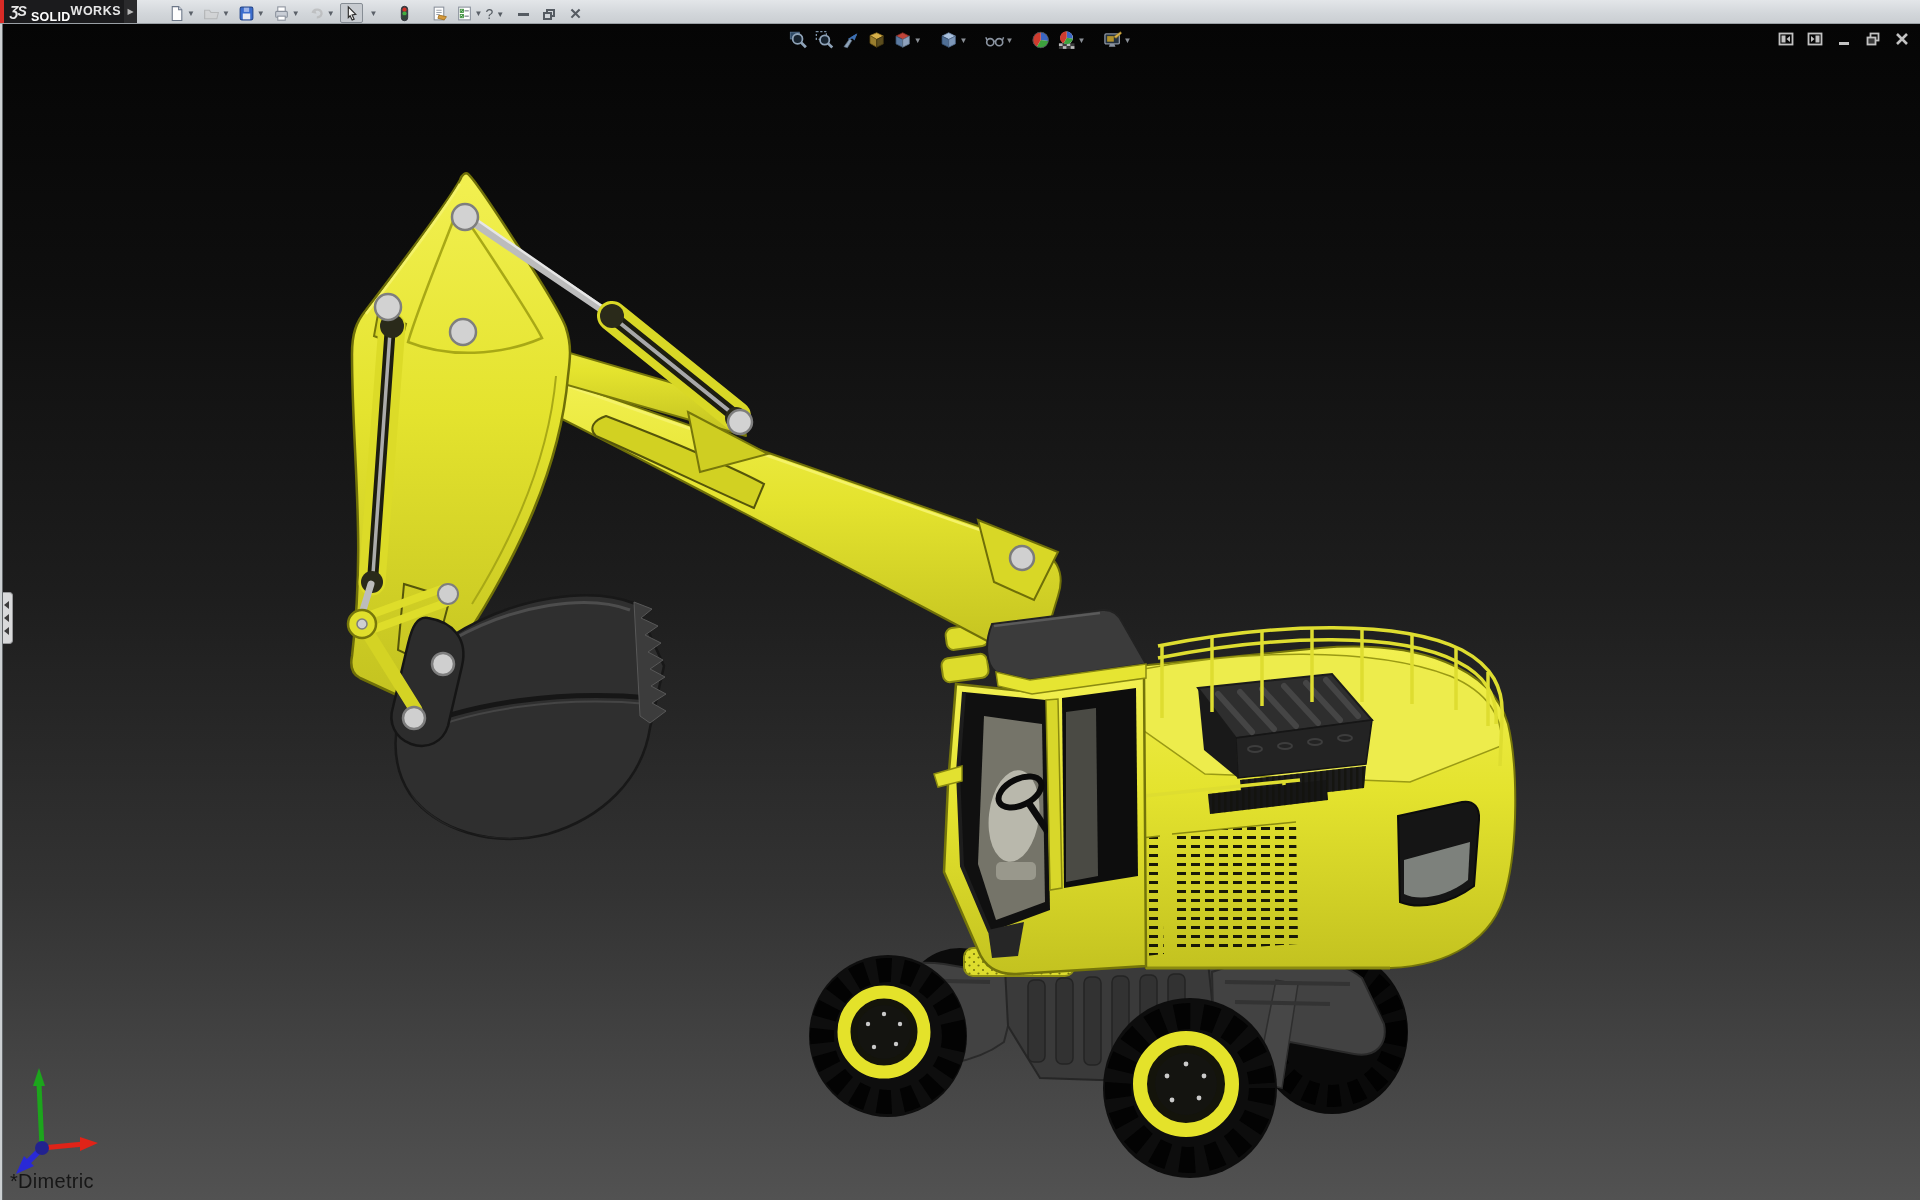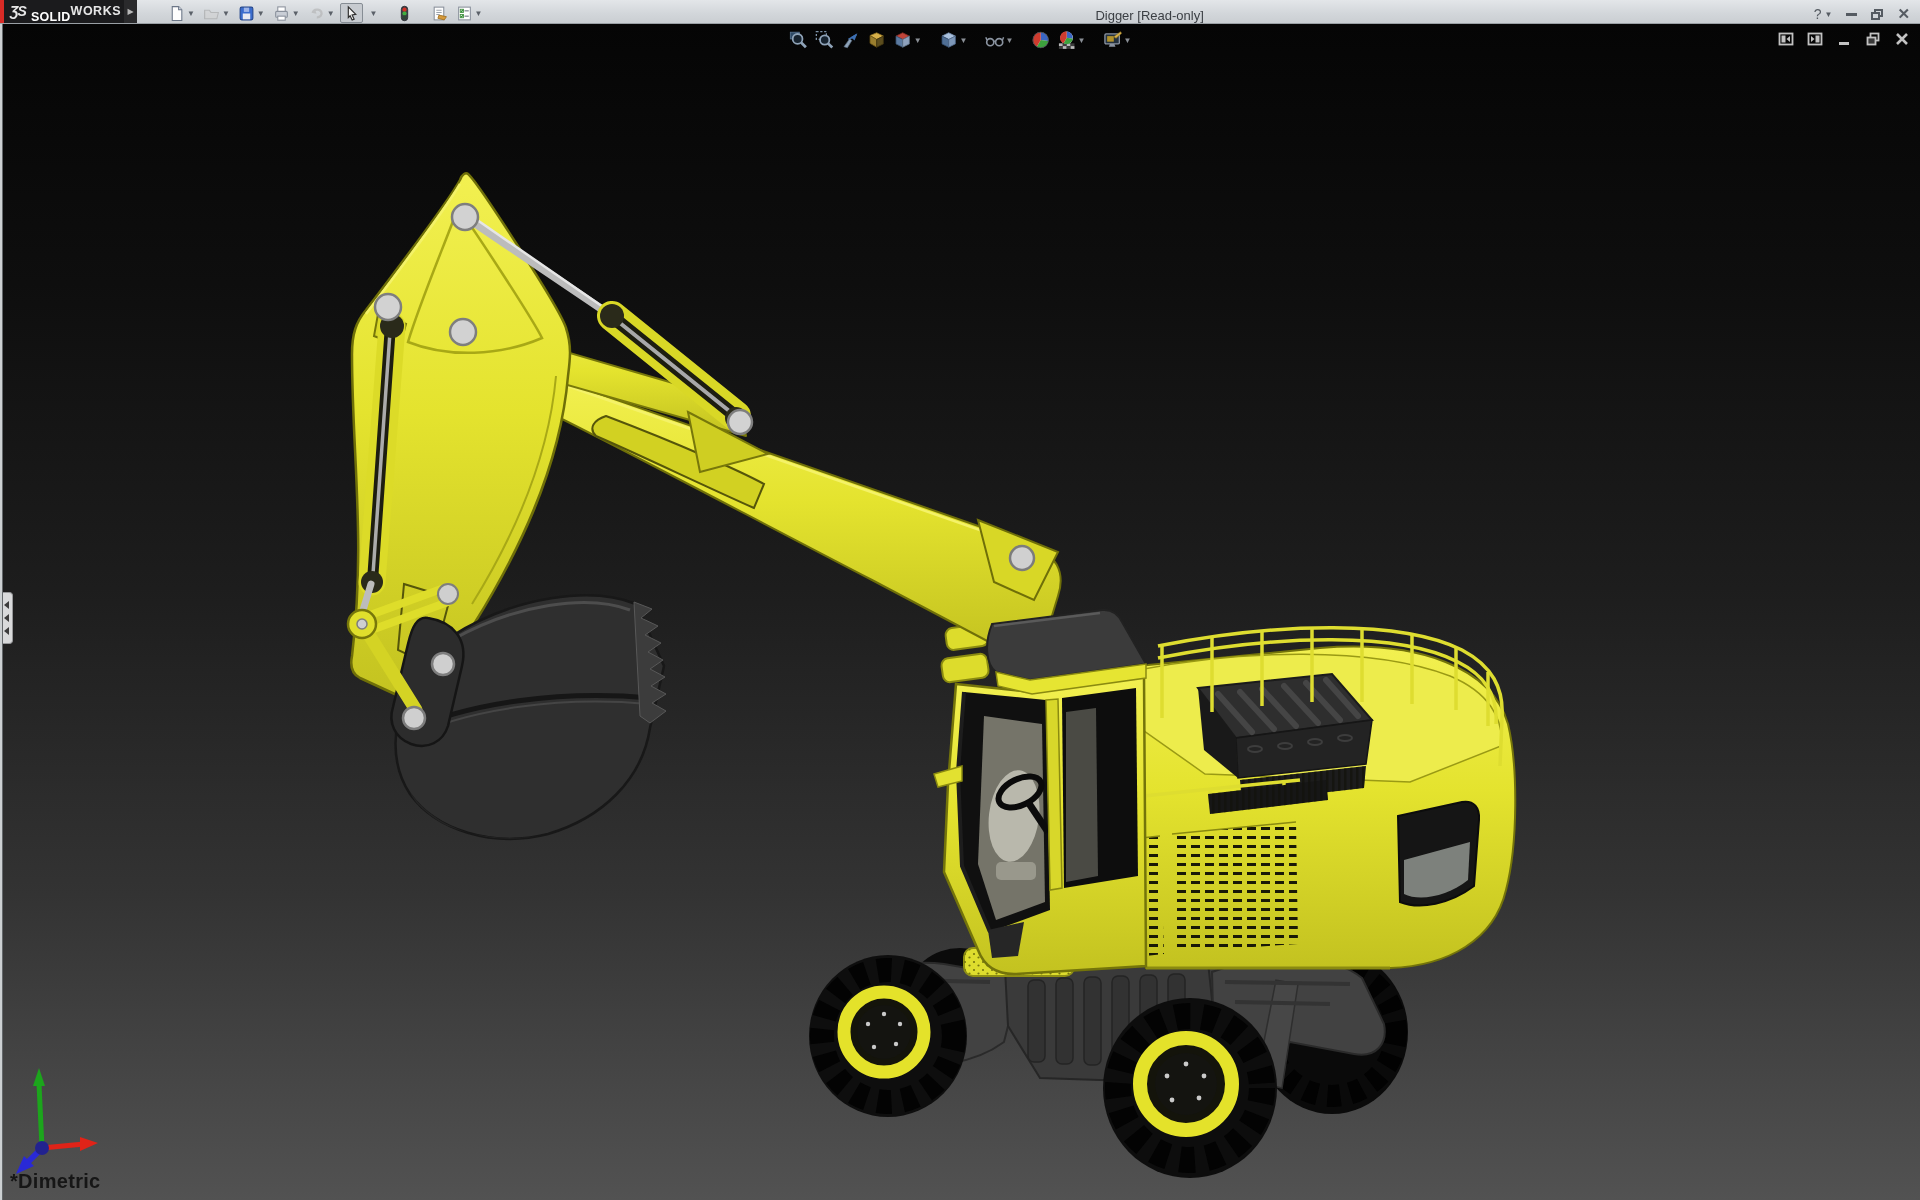--- a/index.html
+++ b/index.html
@@ -59,21 +59,21 @@
     display:flex; flex-direction:column; align-items:center; justify-content:center; gap:5px; z-index:25; }
   #panel-tab i { width:0; height:0; border-top:4px solid transparent; border-bottom:4px solid transparent;
     border-right:5px solid #3c3c3c; }
 
   
   #model-svg { position:absolute; left:0; top:0; width:1920px; height:1176px; }
 
   
   #triad { position:absolute; left:6px; top:1036px; z-index:15; }
   #orientation-label { position:absolute; left:10px; top:1146px; font-size:20px; color:#161616;
-    font-weight:700; z-index:15; letter-spacing:.3px; }
+    font-weight:400; z-index:15; letter-spacing:.3px; }
 </style>
 </head>
 <body>
 
 <div id="app">
 
   <div id="titlebar">
     <div id="logo-block">
       <div id="logo-red"></div>
       <span class="logo-mark">ƷS</span>
@@ -152,21 +152,20 @@
           <path d="M4.4,5.4 L5.3,6.3 L6.8,4.2" stroke="#2f8f2f" stroke-width="1" fill="none"></path>
           <path d="M8,5.5 L12,5.5" stroke="#6a727c" stroke-width="1"></path>
           <rect x="4" y="9" width="3" height="3" fill="#e8f0e8" stroke="#3f8f3f" stroke-width="0.8"></rect>
           <path d="M4.4,10.4 L5.3,11.3 L6.8,9.2" stroke="#2f8f2f" stroke-width="1" fill="none"></path>
           <path d="M8,10.5 L12,10.5" stroke="#6a727c" stroke-width="1"></path>
         </svg>
           <span class="dd">▼</span>
       </div>
     </div>
 
-    <div id="title-area">Digger [Read-only]</div>
 
     <div id="win-controls">
       <span class="wbtn">
         <span>?</span>
           <span class="helpdd">▼</span>
       </span>
       <span class="wbtn">
           <span class="glyph-min"></span>
         </span>
       <span class="wbtn">

